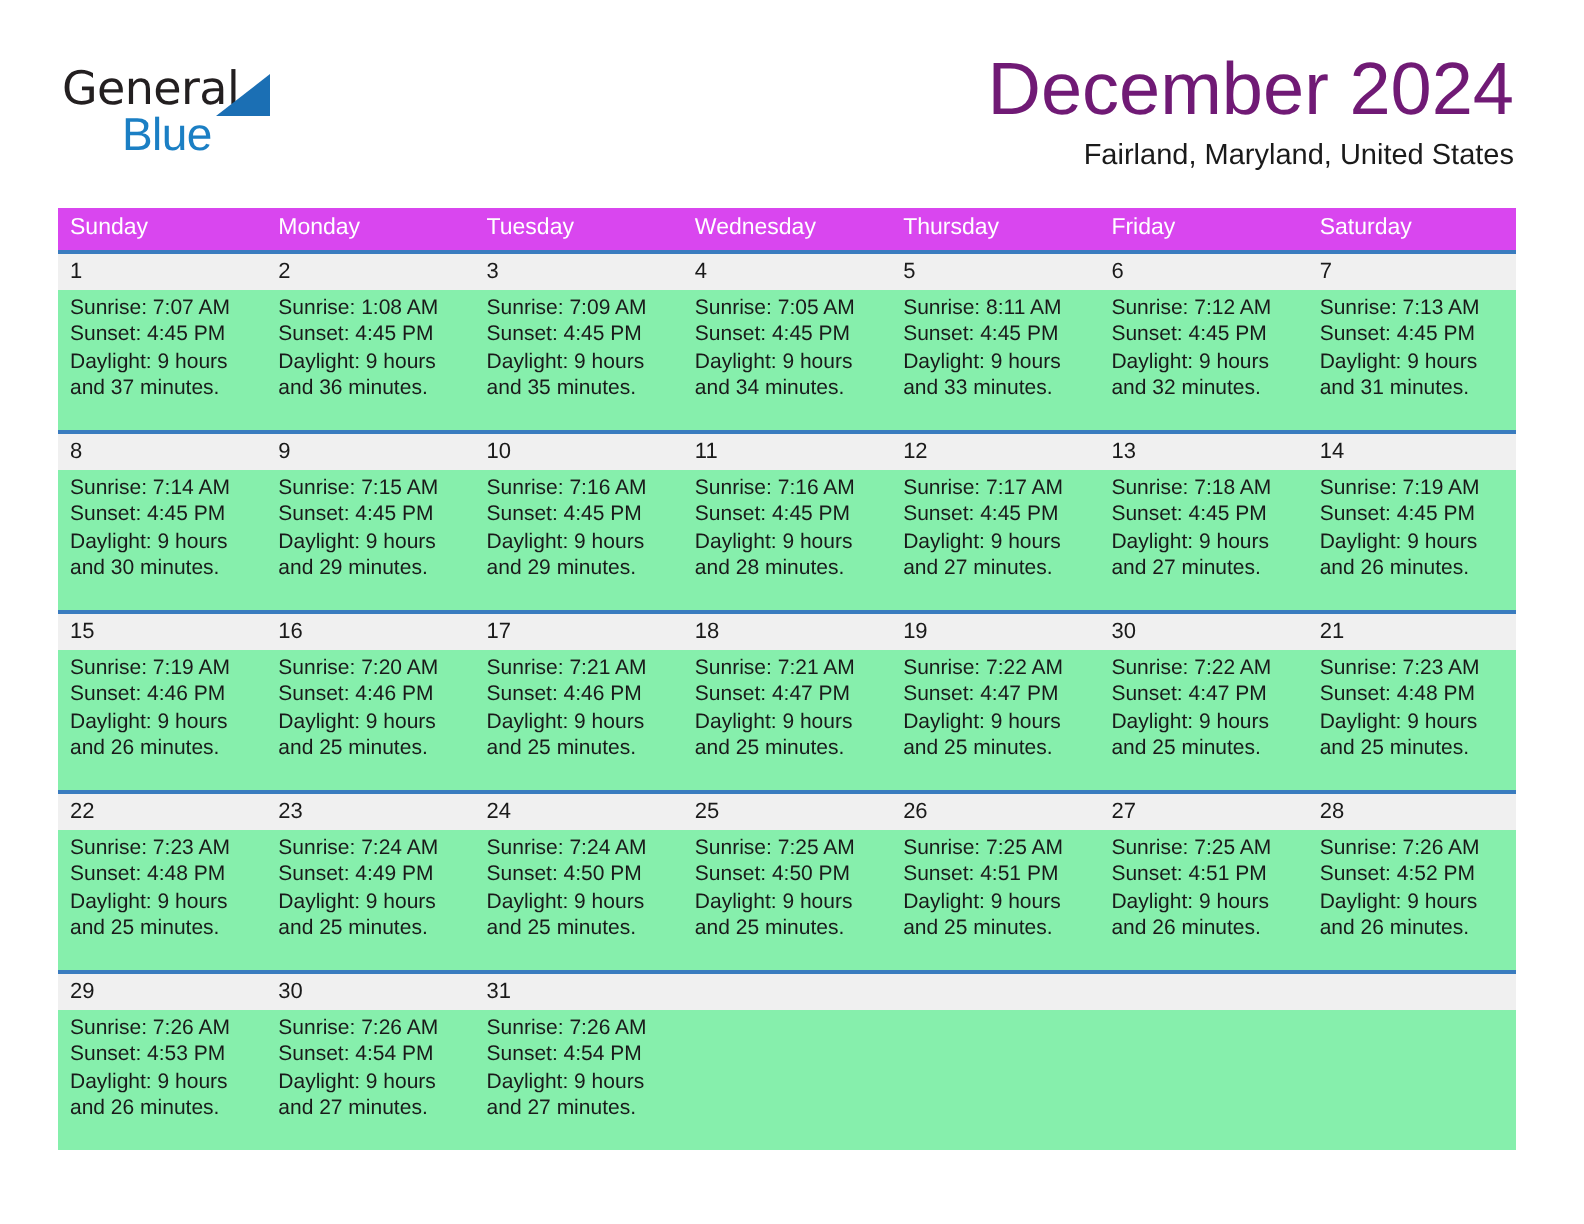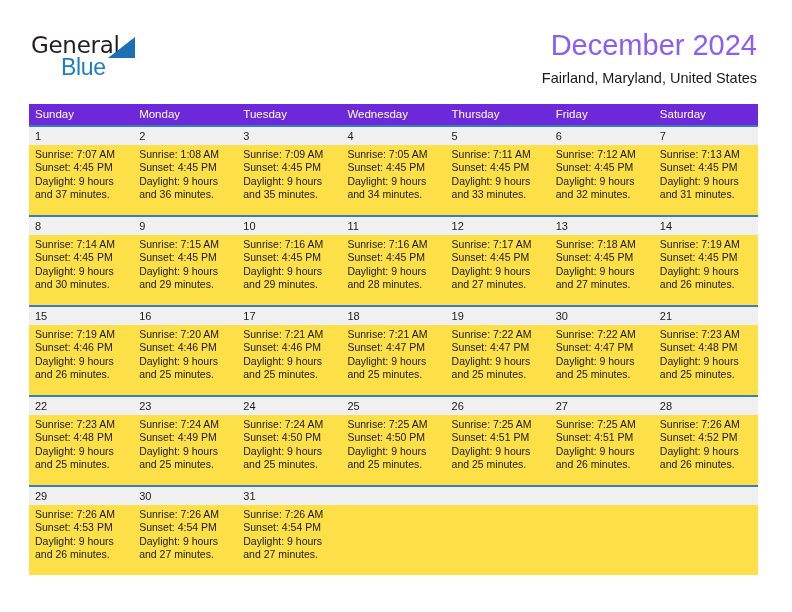--- a/index.html
+++ b/index.html
@@ -67,23 +67,23 @@
     border-bottom: 21px solid #1b6fb4;
   }
 
   .title-block {
     position: absolute;
     right: 0;
     top: 0;
     text-align: right;
   }
   .cal-title {
-    font-size: 29px;
+    font-size: 37px;
     line-height: 34px;
-    color: #8b5cf6;
+    color: #701a75;
     font-weight: normal;
     margin: 0;
     white-space: nowrap;
   }
   .cal-subtitle {
     font-size: 14.5px;
     line-height: 20px;
     color: #1a1a1a;
     margin: 6px 0 0 16px;
     white-space: nowrap;
@@ -91,21 +91,21 @@
 
   
   .calendar {
     position: absolute;
     left: 29px;
     top: 104px;
     width: 729px;
   }
   .dow-row {
     display: flex;
-    background: #6d28d9;
+    background: #d946ef;
     height: 21px;
   }
   .dow {
     flex: 1 1 0;
     color: #ffffff;
     font-size: 11.5px;
     line-height: 21px;
     padding-left: 6px;
     box-sizing: border-box;
     white-space: nowrap;
@@ -117,21 +117,21 @@
   .week:first-of-type {
     border-top: none;
   }
   .week-numbers {
     display: flex;
     background: #f0f0f0;
     height: 18px;
   }
   .week-body {
     display: flex;
-    background: #fde047;
+    background: #86efac;
     height: 70px;
   }
   .num-cell {
     flex: 1 1 0;
     font-size: 11px;
     line-height: 18px;
     padding-left: 6px;
     box-sizing: border-box;
     color: #1a1a1a;
   }
@@ -208,21 +208,21 @@
           <div>Daylight: 9 hours</div>
           <div>and 35 minutes.</div>
         </div>
         <div class="body-cell">
           <div>Sunrise: 7:05 AM</div>
           <div>Sunset: 4:45 PM</div>
           <div>Daylight: 9 hours</div>
           <div>and 34 minutes.</div>
         </div>
         <div class="body-cell">
-          <div>Sunrise: 7:11 AM</div>
+          <div>Sunrise: 8:11 AM</div>
           <div>Sunset: 4:45 PM</div>
           <div>Daylight: 9 hours</div>
           <div>and 33 minutes.</div>
         </div>
         <div class="body-cell">
           <div>Sunrise: 7:12 AM</div>
           <div>Sunset: 4:45 PM</div>
           <div>Daylight: 9 hours</div>
           <div>and 32 minutes.</div>
         </div>

